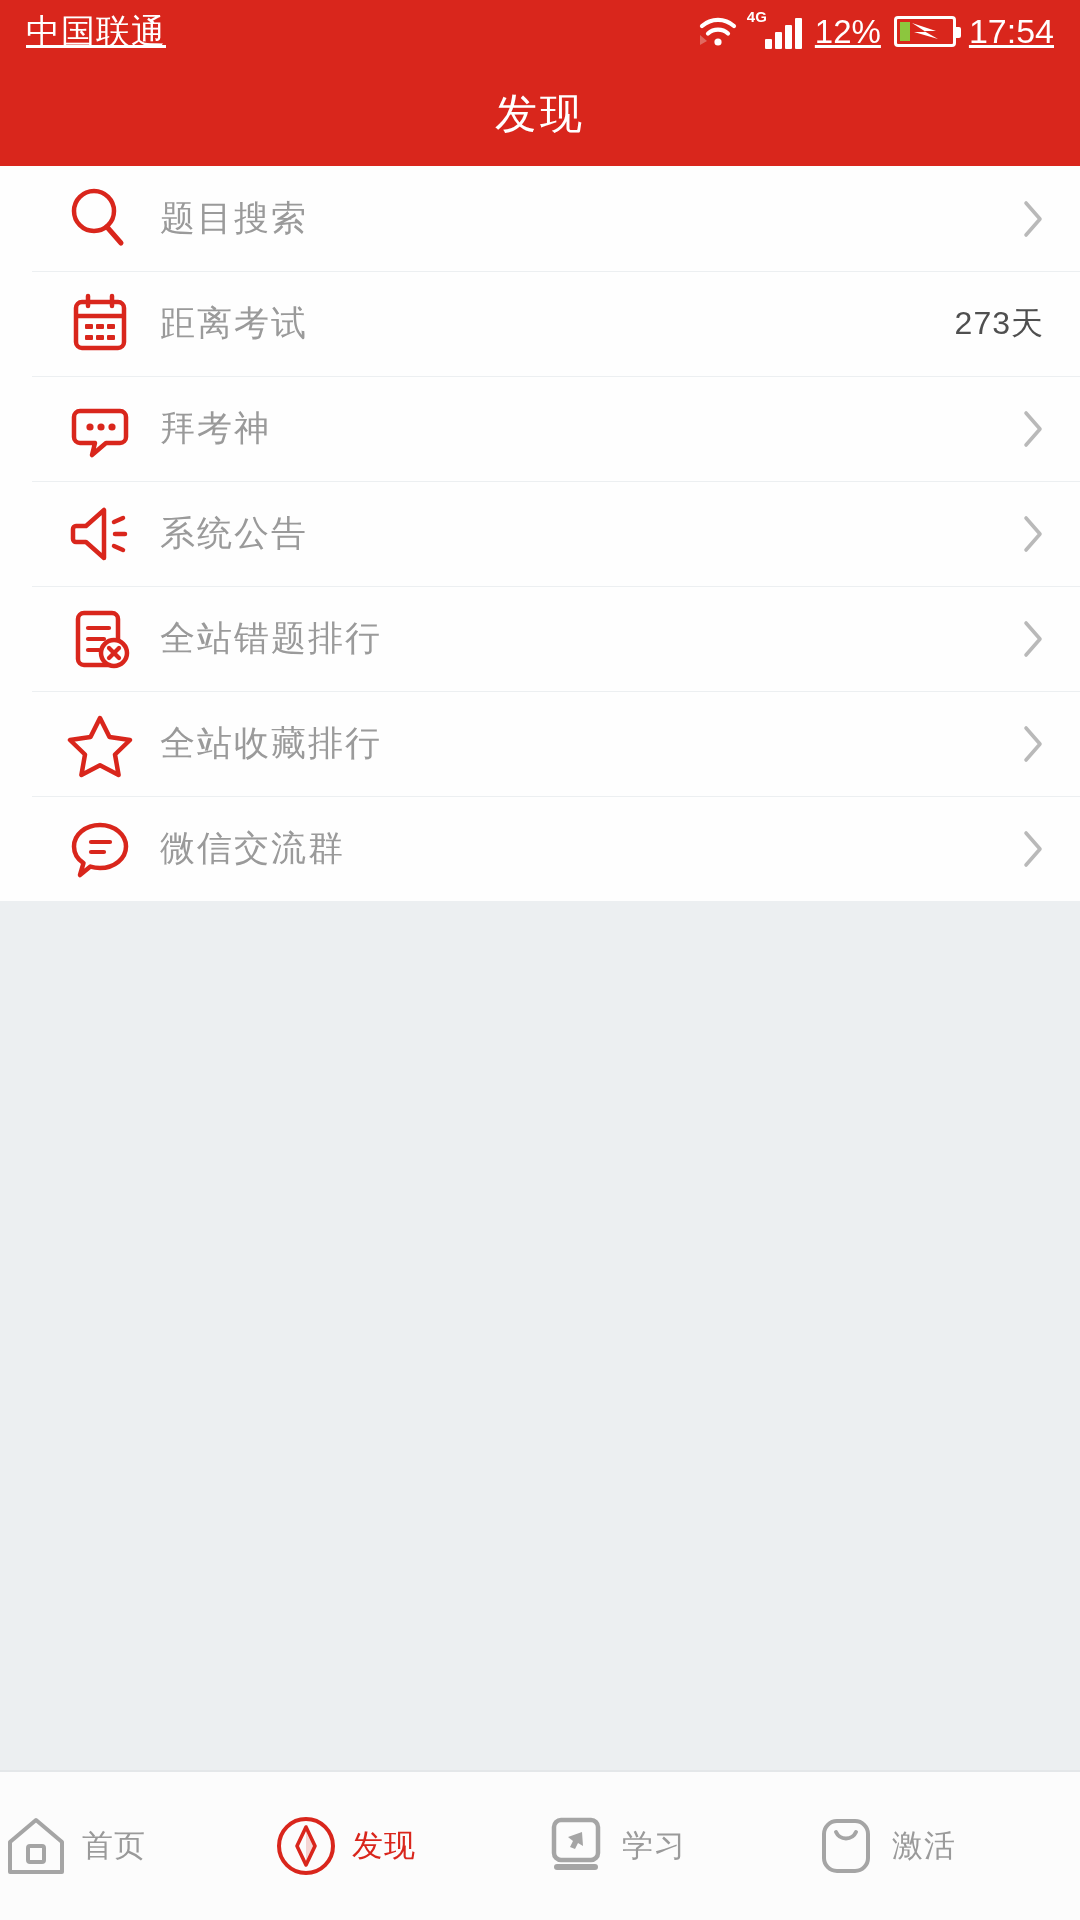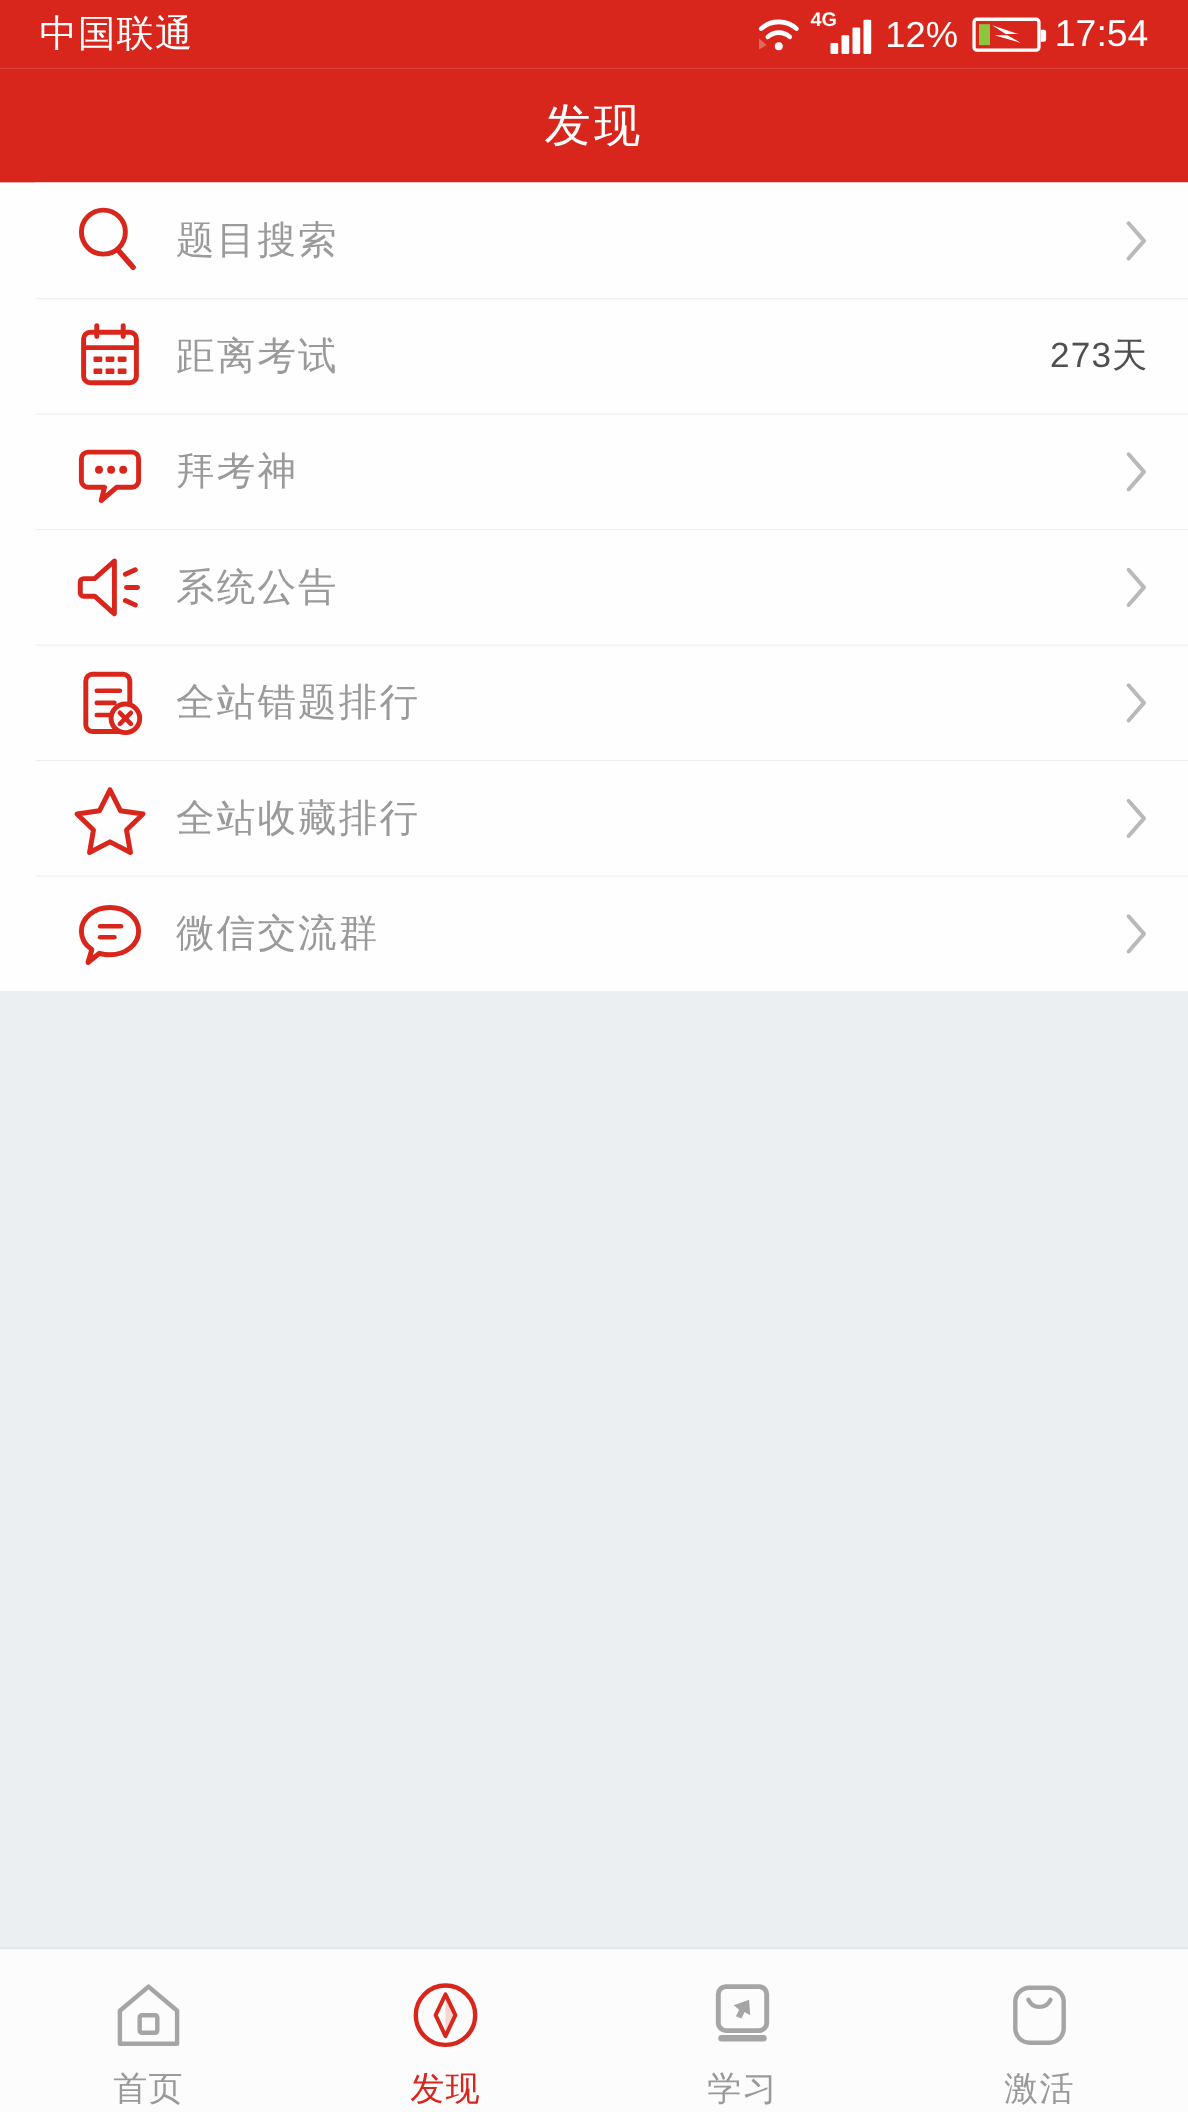--- a/index.html
+++ b/index.html
@@ -7,27 +7,27 @@
   body {
     font-family:"Liberation Sans","DejaVu Sans",sans-serif;
     background:#eceff1;
     overflow:hidden;
   }
   #app { position:relative; width:1080px; height:1920px; display:flex; flex-direction:column; background:#eceff1; }
 
   
   .statusbar {
     height:62px; background:#d9261c; color:#fff;
-    display:flex; align-items:center; padding:0 36px; flex:0 0 62px;
+    display:flex; align-items:center; padding:0 26px; flex:0 0 62px;text-decoration:underline;
   }
   .carrier { font-size:34px; letter-spacing:1px; line-height:1; }
   .status-right { margin-left:auto; display:flex; align-items:center; gap:13px; }
   .wifi-icon { width:40px; height:34px; position:relative; }
   .sig-wrap { display:flex; align-items:flex-end; position:relative; height:36px; padding-top:4px;}
-  .sig-label { position:absolute; top:-4px; left:-4px; font-size:18px; font-weight:bold; line-height:1;text-align:right; }
+  .sig-label { position:absolute; top:-4px; left:-4px; font-size:15px; font-weight:bold; line-height:1;text-align:right; }
   .bars { display:flex; align-items:flex-end; gap:3px; height:30px; margin-left:14px; }
   .bars i { width:7px; background:#fff; display:block; border-radius:1px; }
   .bars i:nth-child(1){height:10px;}
   .bars i:nth-child(2){height:17px;}
   .bars i:nth-child(3){height:24px;}
   .bars i:nth-child(4){height:31px;}
   .batt-pct { font-size:33px; line-height:1; }
   .battery { width:62px; height:31px; border:3px solid #fff; border-radius:4px; position:relative; display:flex; align-items:center; padding:3px; }
   .battery::after { content:""; position:absolute; right:-8px; top:8px; width:5px; height:11px; background:#fff; border-radius:0 2px 2px 0; }
   .batt-fill { width:20%; height:100%; background:#8cc63e; }
@@ -56,21 +56,21 @@
   .row-value { font-size:32px; color:#4f4f4f; letter-spacing:1px; }
   .chev { width:22px; height:40px; }
 
   .spacer { flex:1 1 auto; background:#eceff1; }
 
   
   .tabbar {
     flex:0 0 150px; background:#fcfcfc; display:flex;
     border-top:2px solid #e4e7e9;
   }
-  .tab { flex:1; display:flex; flex-direction:column; align-items:center; justify-content:flex-end; gap:10px; }
+  .tab { flex:1; display:flex; flex-direction:row; align-items:center; justify-content:flex-start; gap:10px; }
   .tab-icon { width:72px; height:72px; display:flex; align-items:center; justify-content:center; }
   .tab-label { font-size:31px; color:#9a9a9a; letter-spacing:1px; }
   .tab.active .tab-label { color:#d9261c; }
 </style>
 </head>
 <body>
 
 <div id="app">
 
   <div class="statusbar">

